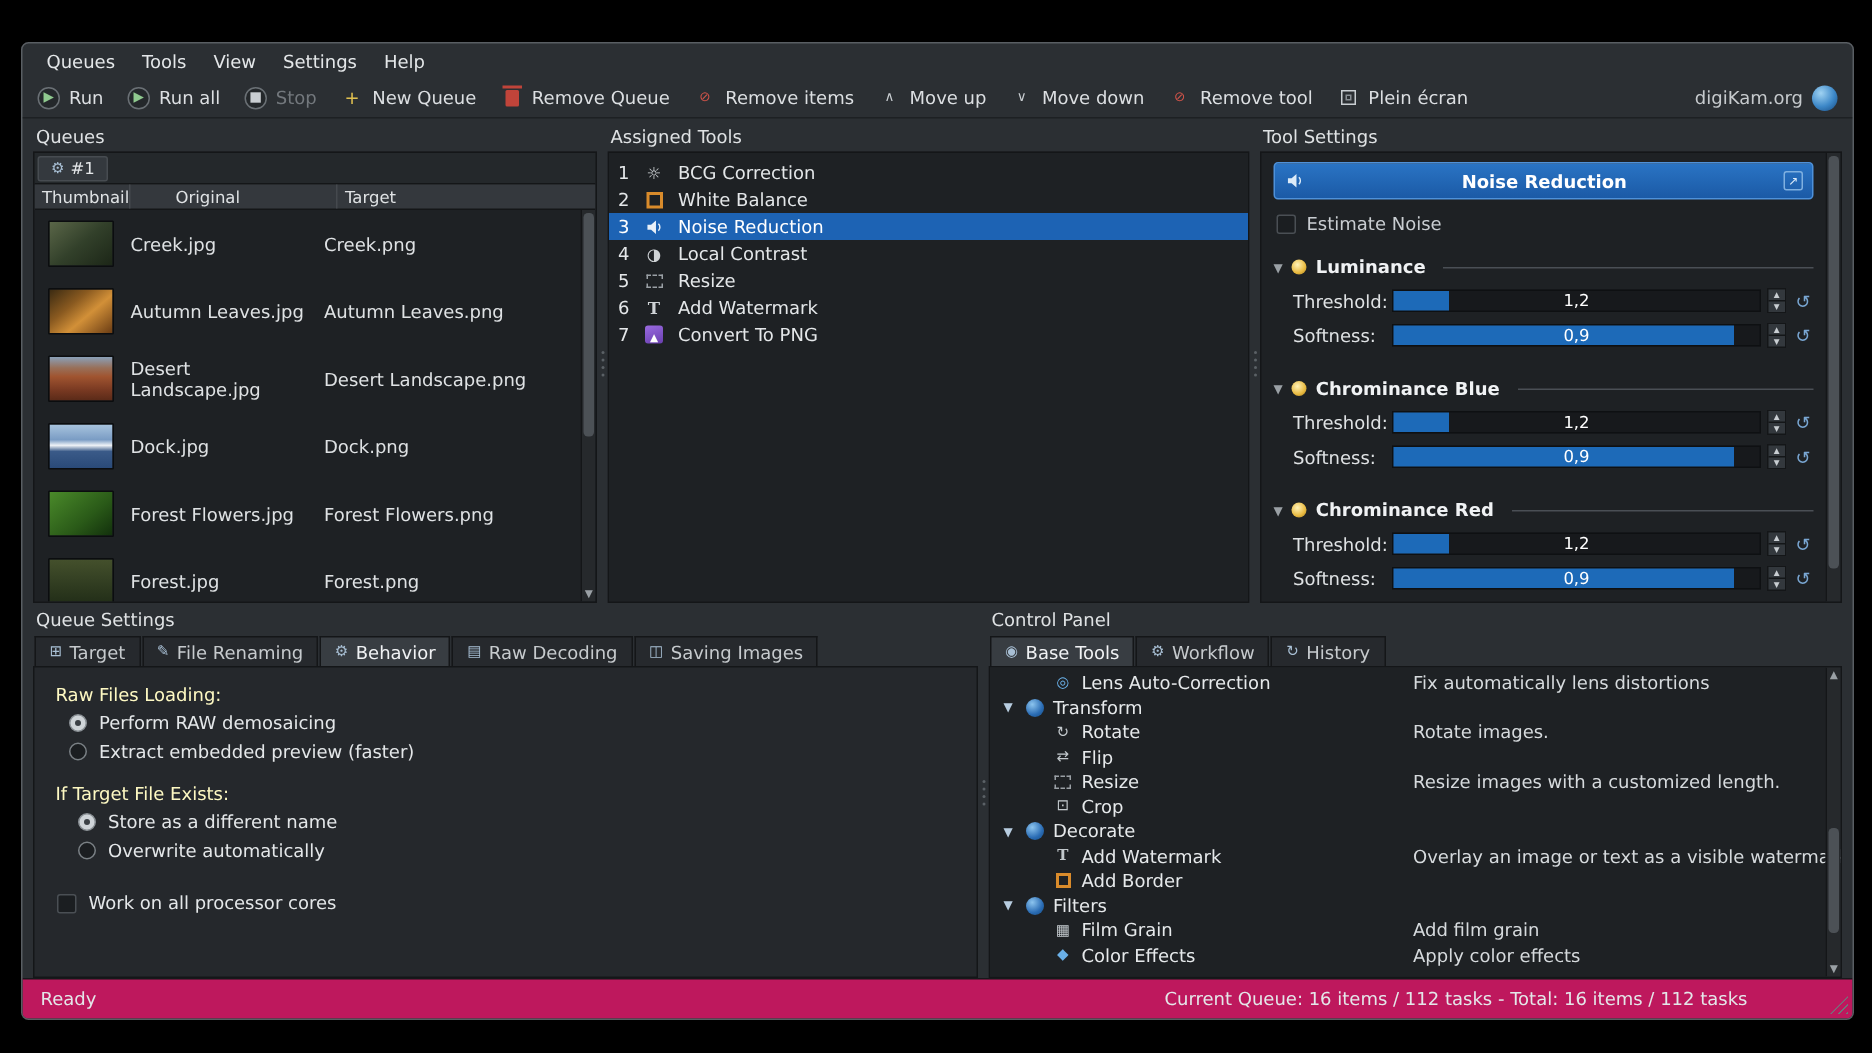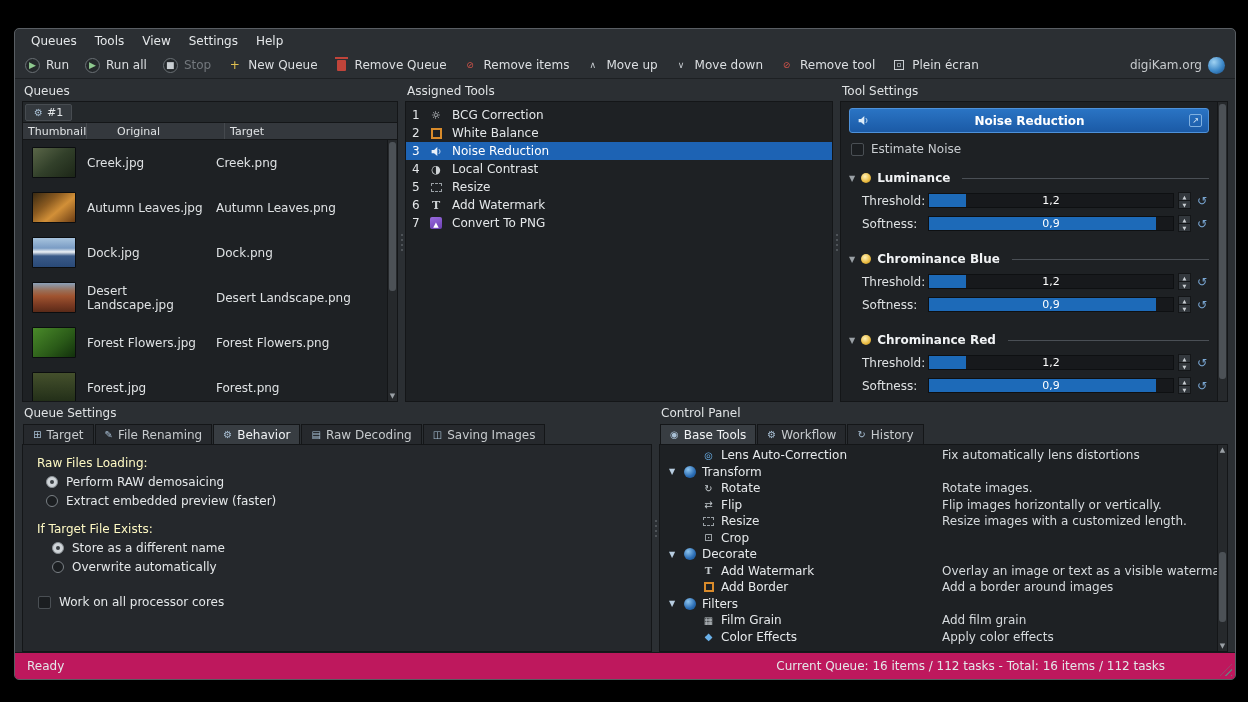--- a/index.html
+++ b/index.html
@@ -220,28 +220,28 @@
               <div class="thumb th-creek"></div>
               <div class="qcell c2">Creek.jpg</div>
               <div class="qcell c3">Creek.png</div>
             </div>
             <div class="qrow">
               <div class="thumb th-autumn"></div>
               <div class="qcell c2">Autumn Leaves.jpg</div>
               <div class="qcell c3">Autumn Leaves.png</div>
             </div>
             <div class="qrow">
+              <div class="thumb th-desert"></div>
+              <div class="qcell c2">Desert Landscape.jpg</div>
+              <div class="qcell c3">Desert Landscape.png</div>
+            </div>
+            <div class="qrow">
               <div class="thumb th-dock"></div>
               <div class="qcell c2">Dock.jpg</div>
               <div class="qcell c3">Dock.png</div>
-            </div>
-            <div class="qrow">
-              <div class="thumb th-desert"></div>
-              <div class="qcell c2">Desert Landscape.jpg</div>
-              <div class="qcell c3">Desert Landscape.png</div>
             </div>
             <div class="qrow">
               <div class="thumb th-fflowers"></div>
               <div class="qcell c2">Forest Flowers.jpg</div>
               <div class="qcell c3">Forest Flowers.png</div>
             </div>
             <div class="qrow">
               <div class="thumb th-forest"></div>
               <div class="qcell c2">Forest.jpg</div>
               <div class="qcell c3">Forest.png</div>
@@ -548,21 +548,20 @@
                 <span class="it-icon">↻</span>
                 <span class="cp-name">Rotate</span>
               </div>
               <div class="cp-desc">Rotate images.</div>
             </div>
             <div class="cp-row item">
               <div class="cp-tree">
                 <span class="it-icon">⇄</span>
                 <span class="cp-name">Flip</span>
               </div>
-              <div class="cp-desc">Flip images horizontally or vertically.</div>
             </div>
             <div class="cp-row item">
               <div class="cp-tree">
                 <span class="it-icon">
                     <span class="resize-icon"></span>
                   </span>
                 <span class="cp-name">Resize</span>
               </div>
               <div class="cp-desc">Resize images with a customized length.</div>
             </div>
@@ -587,21 +586,20 @@
               </div>
               <div class="cp-desc">Overlay an image or text as a visible watermark</div>
             </div>
             <div class="cp-row item">
               <div class="cp-tree">
                 <span class="it-icon">
                     <span class="it-icon orange-box"></span>
                   </span>
                 <span class="cp-name">Add Border</span>
               </div>
-              <div class="cp-desc">Add a border around images</div>
             </div>
             <div class="cp-row group">
               <div class="cp-tree">
                 <span class="grp-arrow">▼</span>
                 <span class="grp-icon"></span>
                 <span class="cp-name">Filters</span>
               </div>
               <div class="cp-desc"></div>
             </div>
             <div class="cp-row item">

